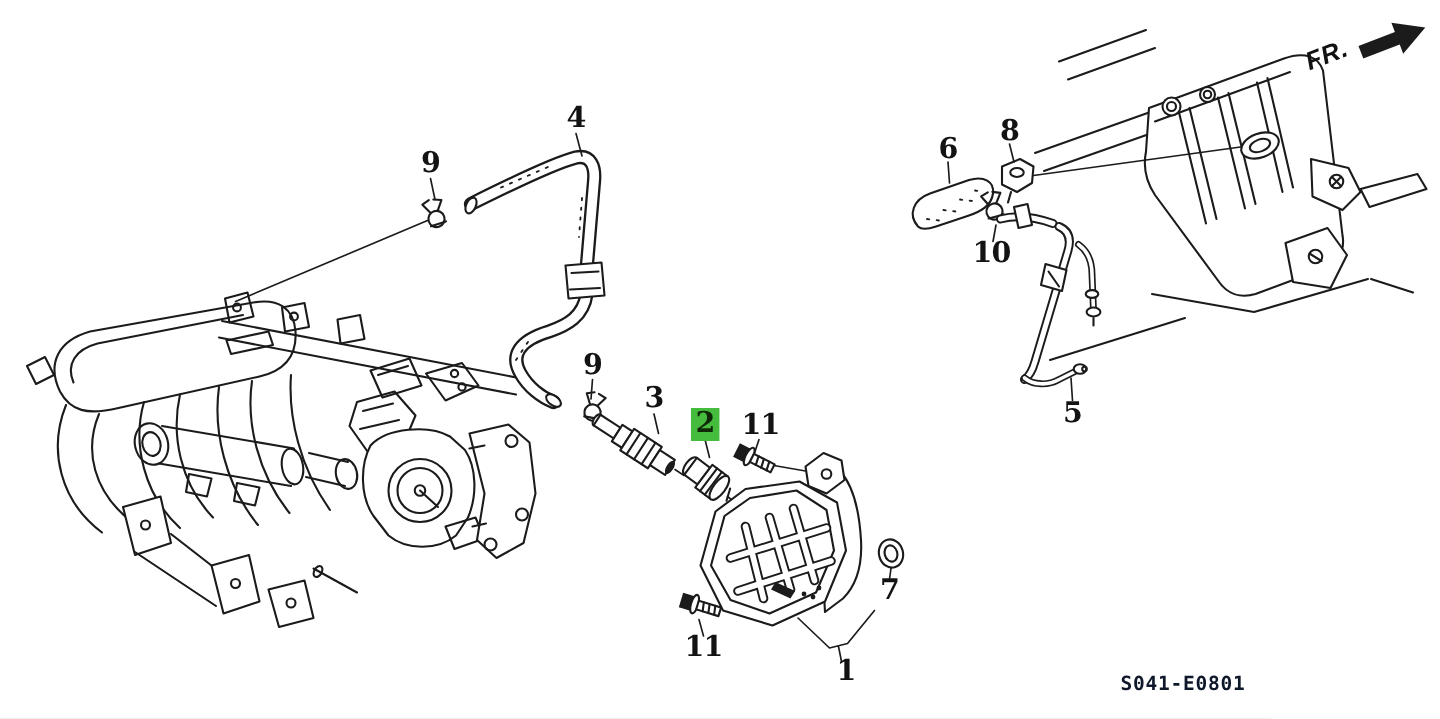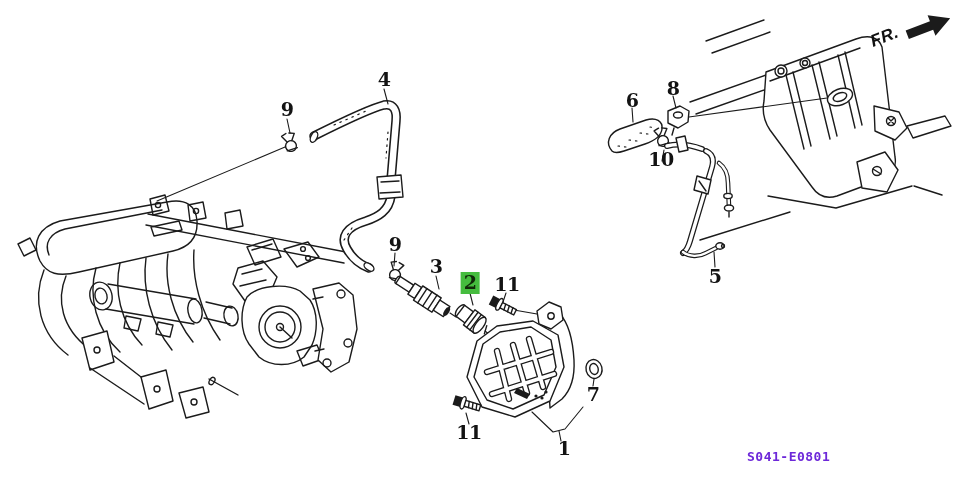--- a/index.html
+++ b/index.html
@@ -16,21 +16,21 @@
   #diagram .dots { stroke-dasharray:1.5 5; stroke-width:1.2; }
   #diagram .tO { stroke-width:9.5; } #diagram .tI { stroke:#fff; stroke-width:6.4; }
   #diagram .pO { stroke-width:6; }   #diagram .pI { stroke:#fff; stroke-width:3.4; }
   #diagram .qO { stroke-width:4.6; } #diagram .qI { stroke:#fff; stroke-width:2.4; }
   #diagram .bO { stroke-width:6.4; } #diagram .bI { stroke:#fff; stroke-width:3.8; }
   #diagram .fr-text { fill:#111; stroke:none; font:italic 700 17px "Liberation Sans", sans-serif; letter-spacing:.5px; }
   .callout { position:absolute; transform:translate(-50%,-50%); color:#131313;
              font:700 19px "DejaVu Serif", serif; line-height:1; letter-spacing:-.5px;
              cursor:pointer; user-select:none; }
   .callout.hl { background:var(--hl); color:#102808; padding:1px 3px 2px; }
-  #diagram-code { position:absolute; left:747px; top:449px; color:#6d28d9;
+  #diagram-code { position:absolute; left:747px; top:449px; color:#0f172a;
              font:700 13px "DejaVu Sans Mono", monospace; letter-spacing:.5px; }
 </style>
 </head>
 <body>
 
 <div id="stage" style="background: rgb(255, 255, 255);">
 
   <svg id="diagram" width="960" height="479" viewBox="0 0 960 479">
     <defs>
       <g id="clampG">
@@ -245,19 +245,19 @@
       <div class="callout" style="left: 564px; top: 448px;">1</div>
       <div class="callout hl" style="left: 470px; top: 283px;">2</div>
       <div class="callout" style="left: 436px; top: 266px;">3</div>
       <div class="callout" style="left: 384px; top: 79px;">4</div>
       <div class="callout" style="left: 715px; top: 276px;">5</div>
       <div class="callout" style="left: 632px; top: 100px;">6</div>
       <div class="callout" style="left: 593px; top: 394px;">7</div>
       <div class="callout" style="left: 673px; top: 88px;">8</div>
       <div class="callout" style="left: 287px; top: 109px;">9</div>
       <div class="callout" style="left: 395px; top: 244px;">9</div>
-      <div class="callout" style="left: 661px; top: 159px;">10</div>
+      <div class="callout" style="left: 661px; top: 169px;">10</div>
       <div class="callout" style="left: 507px; top: 284px;">11</div>
       <div class="callout" style="left: 469px; top: 432px;">11</div>
     </div>
 
   <div id="diagram-code">S041-E0801</div>
 </div>
 
 </body></html>

